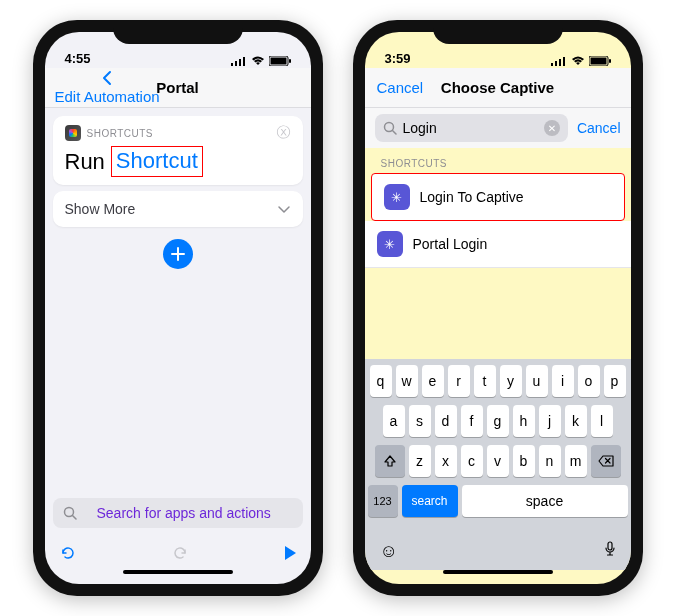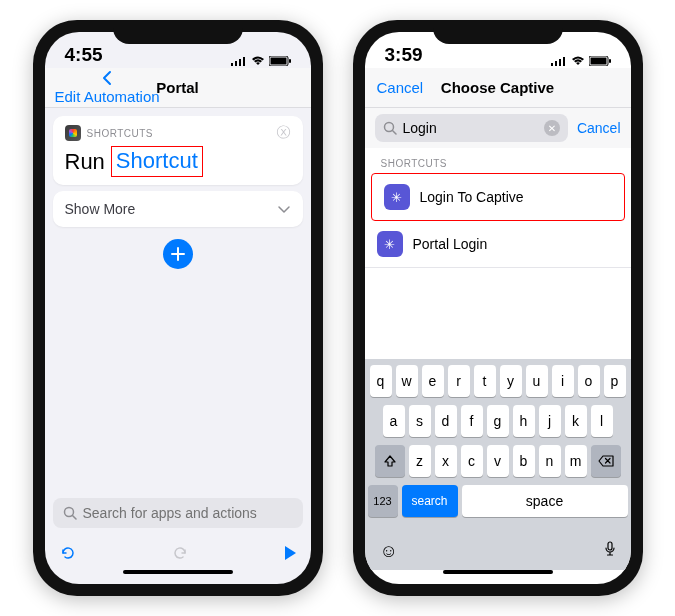--- a/index.html
+++ b/index.html
@@ -1,37 +1,37 @@
 <!DOCTYPE html>
 <html><head>
   <meta charset="utf-8">
   <style>
     * { box-sizing: border-box; margin: 0; padding: 0; }
     body { background: #fff; font-family: -apple-system, BlinkMacSystemFont, "Segoe UI", Helvetica, Arial, sans-serif; padding: 20px 15px; display: flex; gap: 30px; justify-content: center; }
     .phone { width: 290px; height: 576px; background: #111; border-radius: 44px; padding: 12px; position: relative; box-shadow: 0 4px 20px rgba(0,0,0,0.25); }
     .phone:before { content:""; position:absolute; top:0; left:50%; transform:translateX(-50%); width:130px; height:24px; background:#111; border-radius:0 0 16px 16px; z-index:10; }
     .screen { width: 100%; height: 100%; border-radius: 34px; overflow: hidden; display: flex; flex-direction: column; position: relative; }
     .screen-a { background: #f2f2f7; }
-    .screen-b { background: #ffffff; }
-    .status-bar { height: 36px; display:flex; justify-content:space-between; align-items:flex-end; padding: 0 20px 2px; font-size:19px; font-weight:600; color:#000; }
+    .screen-b { background: #fef9c3; }
+    .status-bar { height: 36px; display:flex; justify-content:space-between; align-items:flex-end; padding: 0 20px 2px; font-size:13px; font-weight:600; color:#000; }
     .status-icons { display:flex; gap:4px; align-items:center; }
     .nav-bar { display:flex; align-items:center; height:40px; padding:0 10px; background:#f7f7f8; border-bottom:1px solid #dcdce0; position:relative; }
     .nav-back { color:#007aff; font-size:15px; display:flex; align-items:center; gap:2px;flex-direction:column; }
     .nav-title { position:absolute; left:50%; transform:translateX(-50%); font-size:15px; font-weight:600; }
     .card { background:#fff; margin:8px 8px 0; border-radius:10px; padding:8px 12px; box-shadow:0 1px 2px rgba(0,0,0,0.06); }
     .card-header { display:flex; align-items:center; gap:6px; margin-bottom:4px; }
     .shortcut-chip { width:16px; height:16px; border-radius:4px; background: linear-gradient(135deg,#3a3a3c,#555); position:relative; }
     .shortcut-chip:before { content:""; position:absolute; inset:4px; border-radius:2px; background: conic-gradient(#ff3b30,#ff9500,#ffcc00,#34c759,#007aff,#af52de,#ff3b30); }
     .card-label { font-size:10px; color:#8e8e93; letter-spacing:0.5px; }
     .card-body { display:flex; align-items:center; gap:6px; font-size:22px; }
     .shortcut-token { color:#007aff; border:1.5px solid #ff0000; padding:1px 4px 2px; }
     .show-more-row { margin:6px 8px 0; background:#fff; border-radius:10px; padding:10px 12px; font-size:14px; color:#3c3c43; display:flex; justify-content:space-between; align-items:center; box-shadow:0 1px 2px rgba(0,0,0,0.06); }
     .add-btn { margin:12px auto 0; width:30px; height:30px; border-radius:50%; background:#007aff; color:#fff; display:flex; align-items:center; justify-content:center; font-size:20px; font-weight:400; }
     .spacer { flex:1; }
-    .search-bar-a { margin:0 8px 8px; background:#e5e5ea; border-radius:8px; padding:7px 10px; font-size:14px; color:#737373; display:flex; align-items:center; gap:6px; }
+    .search-bar-a { margin:0 8px 8px; background:#e5e5ea; border-radius:8px; padding:7px 10px; font-size:14px; color:#6d28d9; display:flex; align-items:center; gap:20px; }
     .toolbar { height:34px; padding:0 14px; display:flex; align-items:center; justify-content:space-between; color:#007aff; }
     .toolbar .dim { color:#c7c7cc; }
     .home-ind { height:14px; display:flex; justify-content:center; align-items:flex-start; }
     .home-ind span { width:110px; height:4px; background:#000; border-radius:3px; }
 
     
     .nav-b { display:flex; align-items:center; height:40px; padding:0 12px; background:#f7f7f8; border-bottom:1px solid #dcdce0; position:relative; }
     .nav-b .cancel { color:#007aff; font-size:15px; position:absolute; left:12px; }
     .nav-b .title { position:absolute; left:50%; transform:translateX(-50%); font-size:15px; font-weight:600; }
     .search-row-b { display:flex; align-items:center; padding:6px 10px; gap:9px; background:#f7f7f8; }

